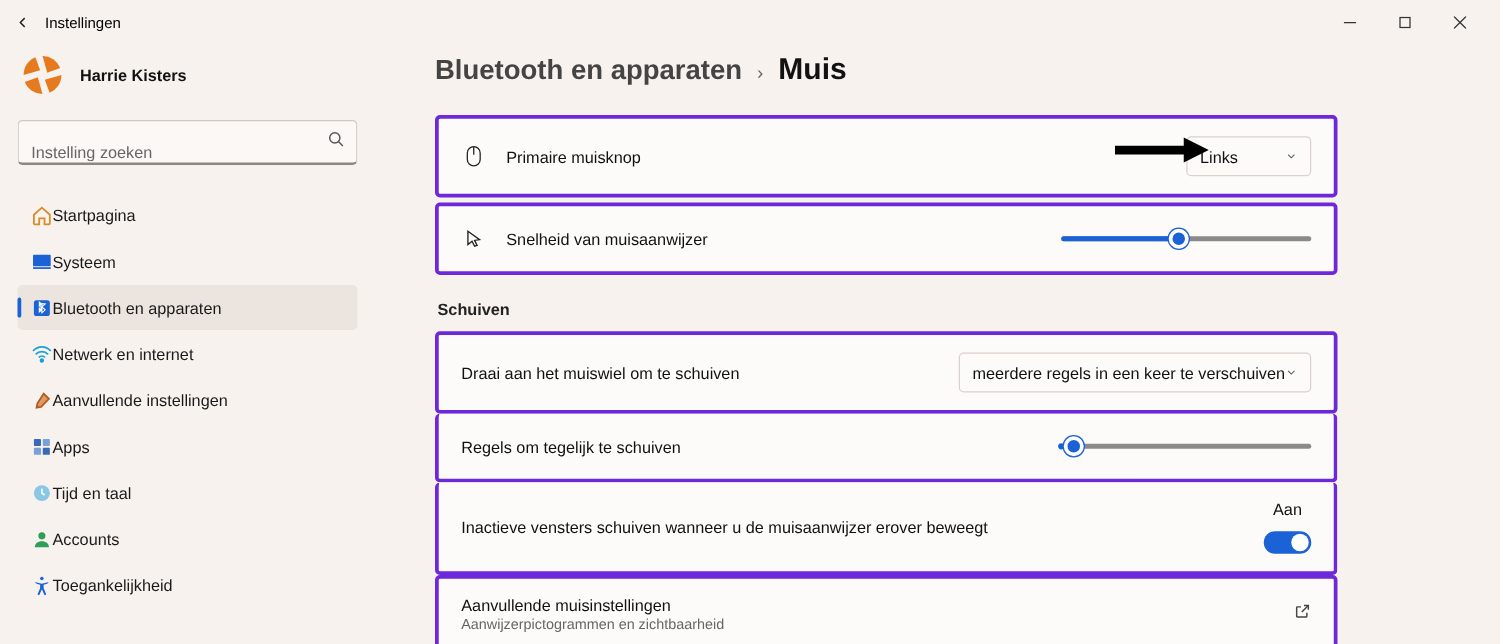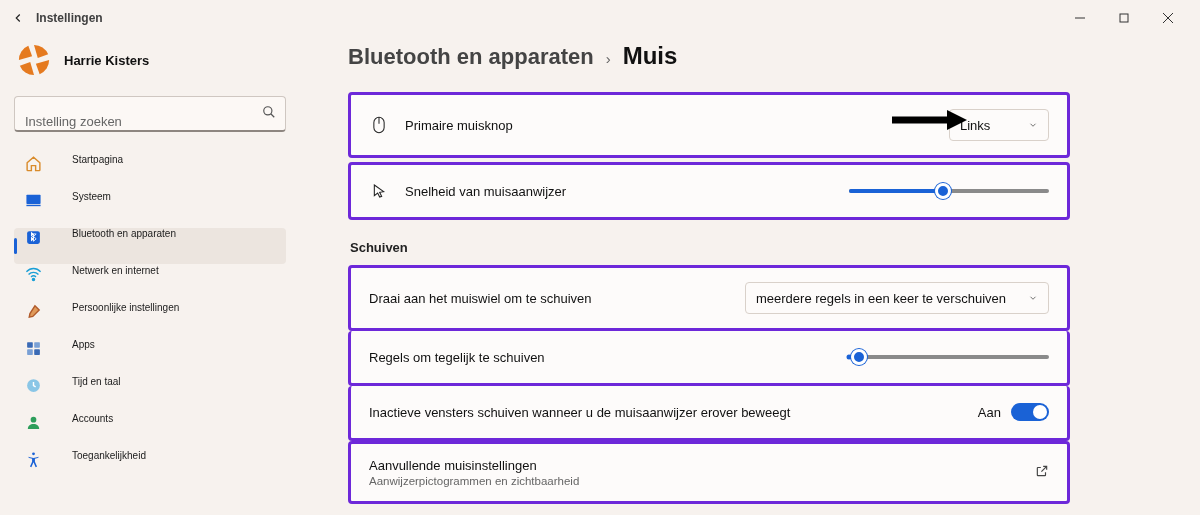--- a/index.html
+++ b/index.html
@@ -1,56 +1,56 @@
 <!DOCTYPE html>
 <html><head>
 <meta charset="utf-8">
 <style>
   * { box-sizing: border-box; margin: 0; padding: 0; font-family: "Segoe UI", -apple-system, sans-serif; }
   html, body { width: 1200px; height: 515px; overflow: hidden; background: #f7f2ee; color: #1a1a1a; }
   .titlebar { display: flex; align-items: center; height: 36px; padding: 0 10px; }
   .back-arrow { width: 16px; height: 16px; display: flex; align-items: center; justify-content: center; margin-right: 10px; color: #222; }
-  .titlebar-label { font-size: 12px; color: #404040; font-weight: bold; }
+  .titlebar-label { font-size: 12px; color: #000000; }
   .win-controls { margin-left: auto; display: flex; gap: 0; }
   .win-btn { width: 44px; height: 32px; display: flex; align-items: center; justify-content: center; color: #333; }
   .win-btn svg { width: 10px; height: 10px; }
   .app-body { display: flex; height: calc(100% - 36px); }
   .sidebar { width: 300px; padding: 4px 14px 12px 14px; display: flex; flex-direction: column; }
   .profile { display: flex; align-items: center; gap: 12px; padding: 2px 0 18px 2px; }
   .avatar { width: 36px; height: 36px; border-radius: 50%; display:flex;align-items:center;justify-content:center;}
   .profile-name { font-size: 13px; font-weight: 600; color: #111; }
   .search-wrap { position: relative; margin-bottom: 22px; }
   .search { width: 100%; height: 36px; border: 1px solid #cfc7c1; border-bottom: 2px solid #8e8680; border-radius: 4px; background: #fcf8f5; padding: 16px 34px 0 10px; font-size: 13px; color: #333; outline: none; }
   .search::placeholder { color: #666; }
   .search-icon { position: absolute; right: 10px; top: 50%; transform: translateY(-50%); color: #555; }
   .nav { display: flex; flex-direction: column; gap: 1px; }
-  .nav-item { display: flex; gap: 30px; height: 36px; padding: 0 10px 0 10px; border-radius: 4px; font-size: 10px; color: #1a1a1a; position: relative; }
+  .nav-item { display: flex; align-items: center; gap: 0; height: 36px; padding: 0 10px 0 10px; border-radius: 4px; font-size: 13px; color: #1a1a1a; position: relative; }
   .nav-item.active { background: #ece5df; }
   .nav-item.active::before { content:""; position:absolute; left:0; top:10px; bottom:10px; width:3px; border-radius:2px; background:#1a62d6; }
   .nav-ic { width: 18px; height: 18px; display:flex;align-items:center;justify-content:center; }
   .main { flex: 1; padding: 6px 130px 0 48px; overflow-y: auto; }
   .breadcrumb { display: flex; align-items: baseline; gap: 12px; margin-bottom: 22px; }
   .bc-parent { font-size: 22px; font-weight: 600; color: #444; }
   .bc-chev { font-size: 15px; color: #666; }
   .bc-current { font-size: 24px; font-weight: 600; color: #111; }
   .card { background: #fdfbfa; border: 3px solid #6d28d9; border-radius: 4px; margin-bottom: 4px; }
   .row { display: flex; align-items: center; padding: 14px 18px; min-height: 52px; gap: 16px;}
   .row-ic { width: 20px; height: 20px; display:flex;align-items:center;justify-content:center;color:#222;}
   .row-label { font-size: 13px; color: #111; flex: 1; }
   .row-sub { font-size: 11.5px; color: #666; margin-top: 2px; }
   .labels { flex: 1; display: flex; flex-direction: column; }
-  .dropdown { min-width: 100px; height: 32px; border: 1px solid #d9d1ca; border-radius: 4px; background:#fdfbfa; display: flex; align-items:center; justify-content:space-between; padding: 0 10px; font-size: 13px; color:#111; gap: 22px;}
+  .dropdown { min-width: 100px; height: 32px; border: 1px solid #d9d1ca; border-radius: 4px; background:#fdfbfa; display: flex; align-items:center; justify-content:space-between; padding: 0 10px; font-size: 13px; color:#111; }
   .dropdown.wide { min-width: 230px; }
   .dd-chev { color:#555; }
   .slider-track { position: relative; width: 200px; height: 4px; background:#8a8a8a; border-radius: 2px; }
   .slider-fill { position:absolute; left:0; top:0; bottom:0; background:#1a62d6; border-radius:2px; }
   .slider-thumb { position:absolute; top:50%; width:16px; height:16px; border-radius:50%; background:#1a62d6; border:3px solid #fff; box-shadow:0 0 0 1px #1a62d6; transform:translate(-50%,-50%); }
   .slider-tick { position:absolute; top:50%; width:5px;height:5px;border-radius:50%;background:#1a62d6; transform:translate(-50%,-50%);}
   .section-h { font-size: 13px; font-weight: 600; color: #222; margin: 20px 0 10px 2px; }
-  .toggle-wrap { display:flex; align-items:center; gap:10px; }
+  .toggle-wrap { display:flex; align-items:center; gap:10px;flex-direction:column; }
   .toggle-label { font-size: 13px; color:#111; }
   .toggle { width: 38px; height: 18px; border-radius: 10px; background:#1a62d6; position:relative; }
   .toggle::after { content:""; position:absolute; right:2px; top:2px; width:14px;height:14px;border-radius:50%;background:#fff;}
   .ext-icon { color:#444; }
   .big-arrow { position:absolute; pointer-events:none; }
   .card + .card { margin-top: 0; }
   .group .card { margin-bottom: 0; }
   .group .card + .card { border-top: none; }
 </style>
 </head>
@@ -144,21 +144,21 @@
             </svg>
           </span>
         <span>Netwerk en internet</span>
       </div>
       <div class="nav-item">
         <span class="nav-ic">
             <svg width="17" height="17" viewBox="0 0 24 24" fill="none" stroke="#b05a2a" stroke-width="2">
               <path d="M14 4l6 6-9 9-5 1 1-5z" fill="#e09a5a"></path>
             </svg>
           </span>
-        <span>Persoonlijke instellingen</span>
+        <span>Aanvullende instellingen</span>
       </div>
       <div class="nav-item">
         <span class="nav-ic">
             <svg width="17" height="17" viewBox="0 0 24 24" fill="#3a6ab5">
               <rect x="3" y="3" width="8" height="8" rx="1"></rect>
               <rect x="13" y="3" width="8" height="8" rx="1" fill="#7aa0d5"></rect>
               <rect x="3" y="13" width="8" height="8" rx="1" fill="#7aa0d5"></rect>
               <rect x="13" y="13" width="8" height="8" rx="1"></rect>
             </svg>
           </span>

